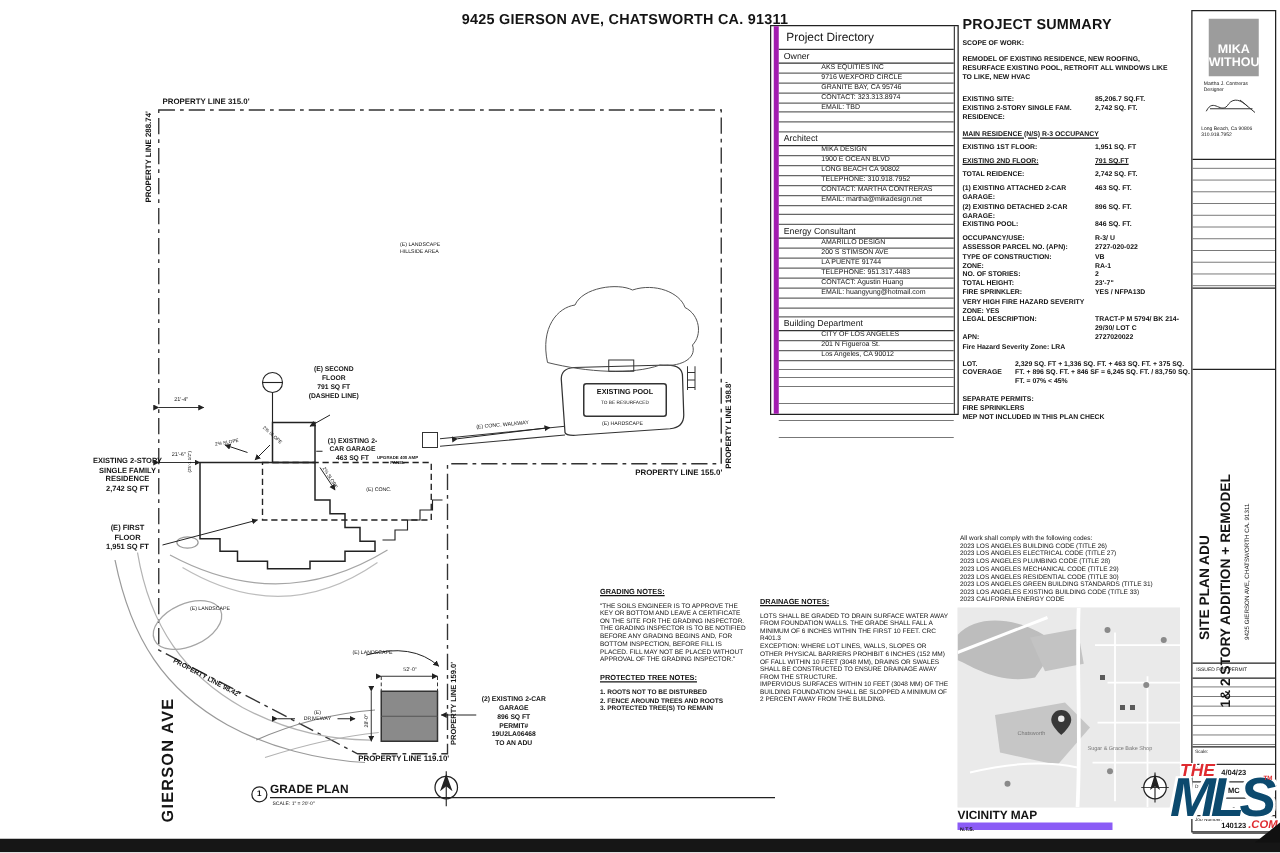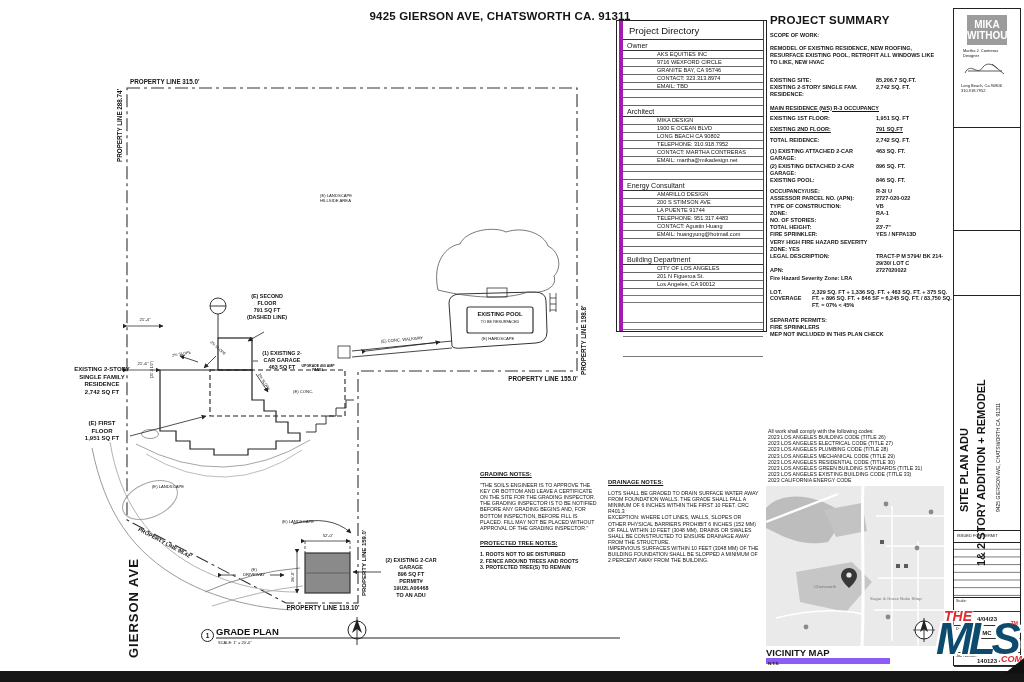--- a/index.html
+++ b/index.html
@@ -44,22 +44,22 @@
   .note-body{white-space:pre-line;}
   .tree-item{font-weight:bold;line-height:6.6px;}
   
   .vmap{position:absolute;left:766px;top:486px;width:178px;height:160px;background:#eaeaea;overflow:hidden;}
   .vmap-label{position:absolute;font-size:4.4px;color:#777;font-weight:normal;}
   .vmap-title{position:absolute;left:766px;top:647px;font-size:9.5px;font-weight:bold;border-bottom:6px solid #8b5cf6;padding-right:60px;}
   .vmap-nts{position:absolute;left:768px;top:661px;font-size:4.2px;font-weight:bold;}
   
   .tb{position:absolute;left:953px;top:8px;width:66px;height:656px;border:1px solid #222;background:#fff;}
   .tb-cell{border-bottom:1px solid #222;position:relative;}
-  .tb-logo-box{margin:6px auto 0;width:40px;height:30px;background:#9c9c9c;color:#fff;
-               text-align:center;font-weight:bold;font-size:10px;line-height:11px;padding-top:4px;box-sizing:border-box;}
+  .tb-logo-box{margin:6px auto 0;width:40px;height:46px;background:#9c9c9c;color:#fff;
+               text-align:center;font-weight:bold;font-size:10px;line-height:11px;padding-top:19px;box-sizing:border-box;}
   .tb-designer{font-size:4px;margin:3px 0 0 9px;line-height:5px;}
   .tb-addr{font-size:4px;margin:1px 0 0 7px;line-height:5px;}
   .tb-issued{font-size:4px;padding:2px 0 0 3px;}
   .tb-row{position:relative;height:12.8px;border-bottom:1px solid #333;}
   .tb-rl{position:absolute;left:2px;top:1px;font-size:3.8px;}
   .tb-rv{display:block;text-align:center;padding-top:4.5px;font-size:6px;font-weight:bold;}
   
   .mls{position:absolute;left:936px;top:608px;width:88px;height:64px;z-index:30;font-style:italic;font-weight:900;}
   .mls .the{position:absolute;left:8px;top:0;font-size:14px;color:#df2b30;
             text-shadow:-1.2px -1.2px 0 #fff,1.2px -1.2px 0 #fff,-1.2px 1.2px 0 #fff,1.2px 1.2px 0 #fff;}

